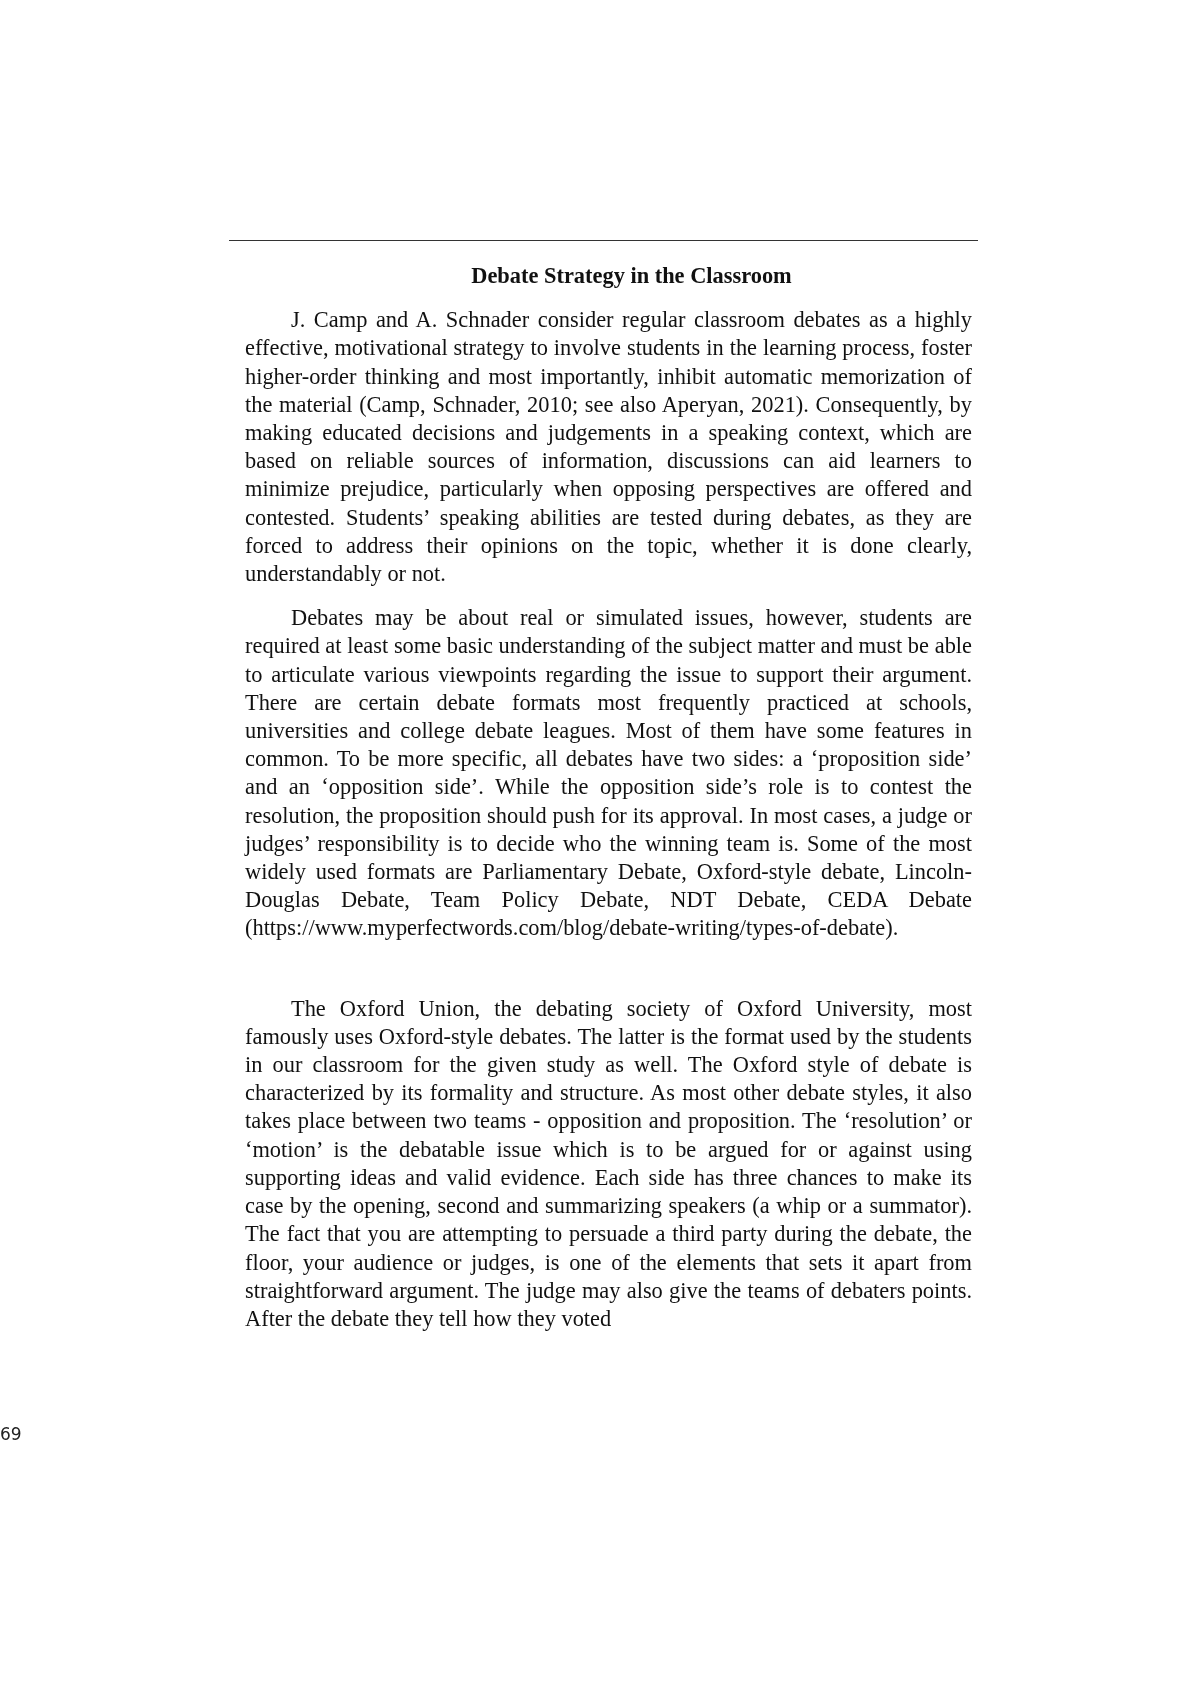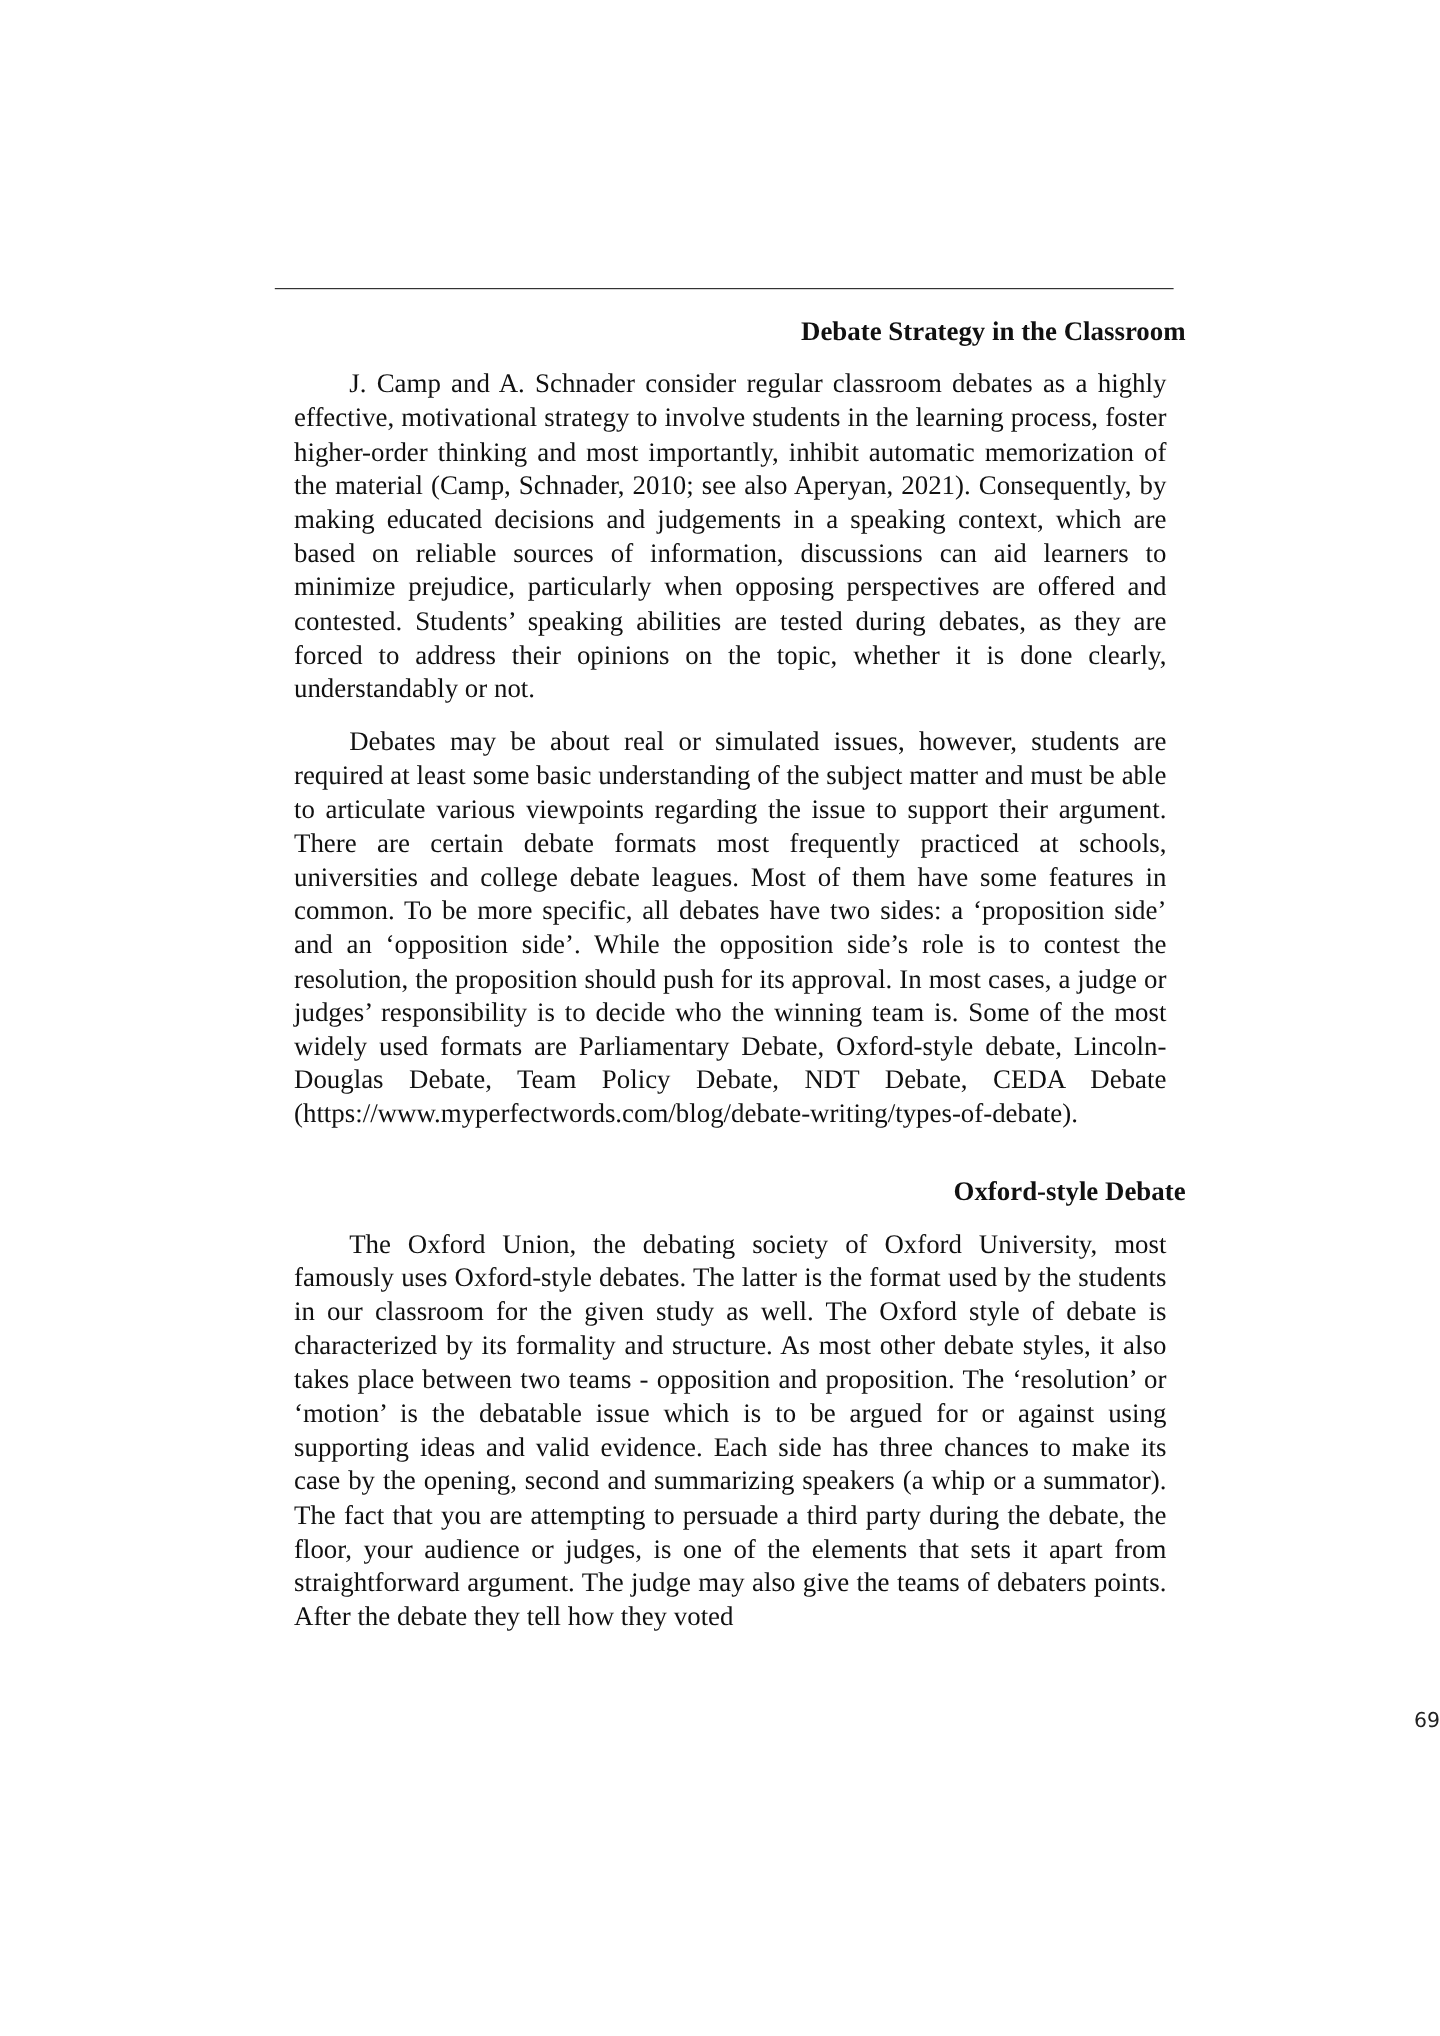--- a/index.html
+++ b/index.html
@@ -54,55 +54,54 @@
       font-size: 22.4px;
       line-height: 28.2px;
       text-align: justify;
       hyphens: none;
     }
     .section-title {
       font-weight: bold;
       font-size: 22.4px;
       text-indent: 46px;
       margin: 0 0 16px 0;
-      text-align: right;
+      text-align: center;
     }
     .para {
       margin: 16px;
       text-indent: 46px;
     }
     .section-gap {
       height: 20px;
     }
     .section-title.second {
       margin-bottom: 16px;
     }
     .page-number {
       position: absolute;
       left: 0;
       width: 1200px;
       top: 1424px;
-      text-align: right;
+      text-align: left;
       font-family: "DejaVu Sans", sans-serif;
       font-size: 17px;
       color: #222;
     }
   </style>
 </head>
 <body>
 
 <div class="page">
 
   <div class="header-rule"></div>
 
   <div class="content">
     <h2 class="section-title">Debate Strategy in the Classroom</h2>
     <p class="para">J. Camp and A. Schnader consider regular classroom debates as a highly effective, motivational strategy to involve students in the learning process, foster higher-order thinking and most importantly, inhibit automatic memorization of the material (Camp, Schnader, 2010; see also Aperyan, 2021). Consequently, by making educated decisions and judgements in a speaking context, which are based on reliable sources of information, discussions can aid learners to minimize prejudice, particularly when opposing perspectives are offered and contested. Students’ speaking abilities are tested during debates, as they are forced to address their opinions on the topic, whether it is done clearly, understandably or not.</p>
     <p class="para">Debates may be about real or simulated issues, however, students are required at least some basic understanding of the subject matter and must be able to articulate various viewpoints regarding the issue to support their argument. There are certain debate formats most frequently practiced at schools, universities and college debate leagues. Most of them have some features in common. To be more specific, all debates have two sides: a ‘proposition side’ and an ‘opposition side’. While the opposition side’s role is to contest the resolution, the proposition should push for its approval. In most cases, a judge or judges’ responsibility is to decide who the winning team is. Some of the most widely used formats are Parliamentary Debate, Oxford-style debate, Lincoln-Douglas Debate, Team Policy Debate, NDT Debate, CEDA Debate (https://www.myperfectwords.com/blog/debate-writing/types-of-debate).</p>
 
     <div class="section-gap"></div>
 
-    <h2 class="section-title second">Oxford-style Debate</h2>
     <p class="para">The Oxford Union, the debating society of Oxford University, most famously uses Oxford-style debates. The latter is the format used by the students in our classroom for the given study as well. The Oxford style of debate is characterized by its formality and structure. As most other debate styles, it also takes place between two teams - opposition and proposition. The ‘resolution’ or ‘motion’ is the debatable issue which is to be argued for or against using supporting ideas and valid evidence. Each side has three chances to make its case by the opening, second and summarizing speakers (a whip or a summator). The fact that you are attempting to persuade a third party during the debate, the floor, your audience or judges, is one of the elements that sets it apart from straightforward argument. The judge may also give the teams of debaters points. After the debate they tell how they voted</p>
   </div>
 
   <div class="page-number">69</div>
 </div>
 
 </body></html>

